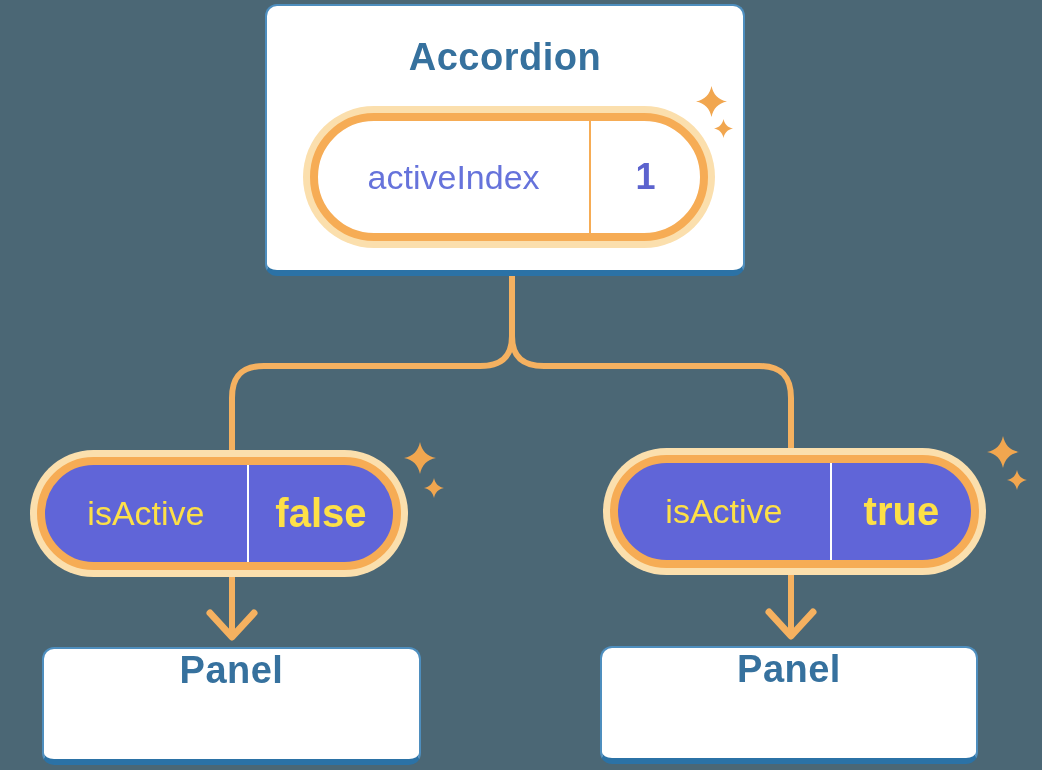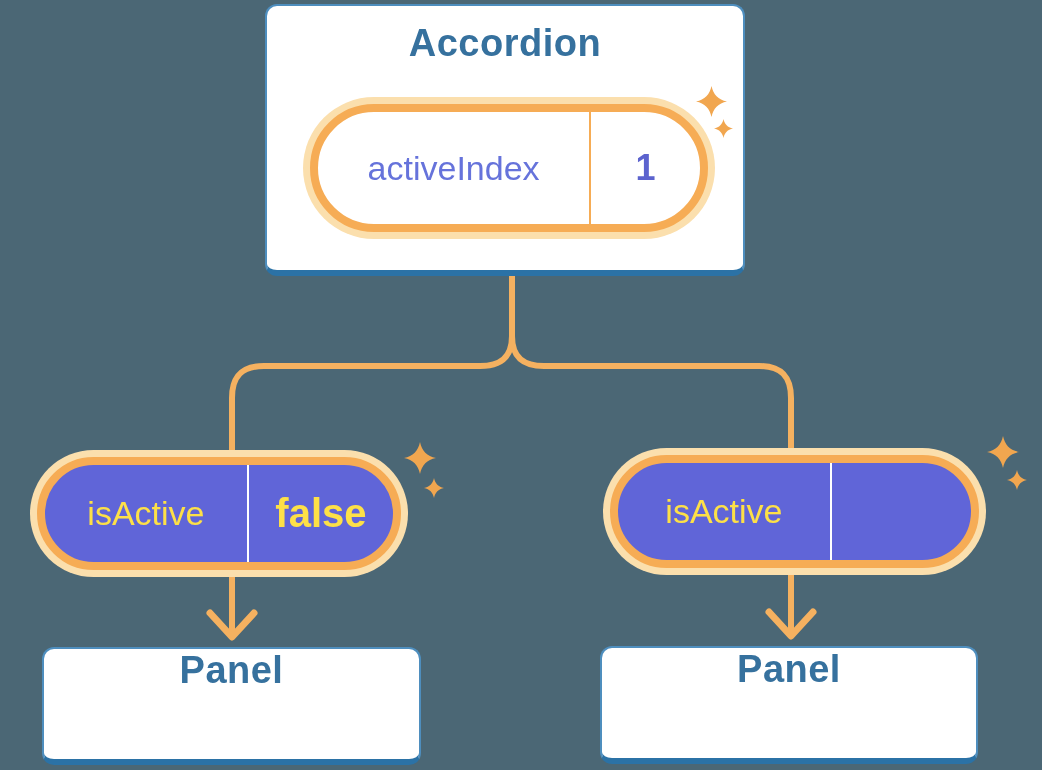--- a/index.html
+++ b/index.html
@@ -13,33 +13,33 @@
   .node {
     position:absolute; background:#ffffff;
     border:2px solid #4E8EBE; border-bottom:6px solid #2B72A6;
     border-radius:12px; box-sizing:border-box; z-index:2;
     color:#36719E; font-weight:600;
     display:flex; align-items:flex-start; justify-content:center;
   }
   #accordion-box { left:265px; top:4px; width:480px; height:272px;
     align-items:flex-start; }
   .node-title { font-size:38px; letter-spacing:0.5px; }
-  #accordion-box .node-title { margin-top:16px; }
+  #accordion-box .node-title { margin-top:30px; }
 
   .panel-box { font-size:38px; }
   #panel-left  { left:42px;  top:647px; width:379px; height:118px; }
   #panel-right { left:600px; top:646px; width:378px; height:118px; }
 
   .pill {
     position:absolute; box-sizing:border-box; z-index:2;
     border:8px solid #F6AC55; border-radius:999px;
     box-shadow:0 0 0 7px #FBDFAD;
     display:flex; align-items:stretch; overflow:hidden;
   }
-  #state-pill { left:310px; top:104px; width:398px; height:128px; background:#ffffff; }
+  #state-pill { left:310px; top:113px; width:398px; height:128px; background:#ffffff; }
   .state-name-col { width:71%; display:flex; align-items:center; justify-content:center;
     font-size:34px; color:#6673DB; }
   .divider-orange { width:2px; background:#F6AC55; }
   .state-value-col { flex:1; display:flex; align-items:center; justify-content:center;
     font-size:36px; font-weight:700; color:#5C63CE; }
 
   .prop-pill { background:#6065D8; color:#fde047; }
   #prop-pill-left  { left:37px;  top:457px; width:364px; height:113px; }
   #prop-pill-right { left:610px; top:455px; width:369px; height:113px; }
   .prop-name-col { display:flex; align-items:center; justify-content:center; font-size:34px; }
@@ -76,20 +76,21 @@
 
   <div class="pill prop-pill" id="prop-pill-left">
     <div class="prop-name-col">isActive</div>
     <div class="divider-white"></div>
     <div class="prop-value-col">false</div>
   </div>
 
   <div class="pill prop-pill" id="prop-pill-right">
     <div class="prop-name-col">isActive</div>
     <div class="divider-white"></div>
+    <div class="prop-value-col">true</div>
   </div>
 
   <div class="node panel-box" id="panel-left">
     <div class="node-title">Panel</div>
   </div>
   <div class="node panel-box" id="panel-right">
     <div class="node-title">Panel</div>
   </div>
 
   <div class="sparkle" style="left:696px; top:86px;">

